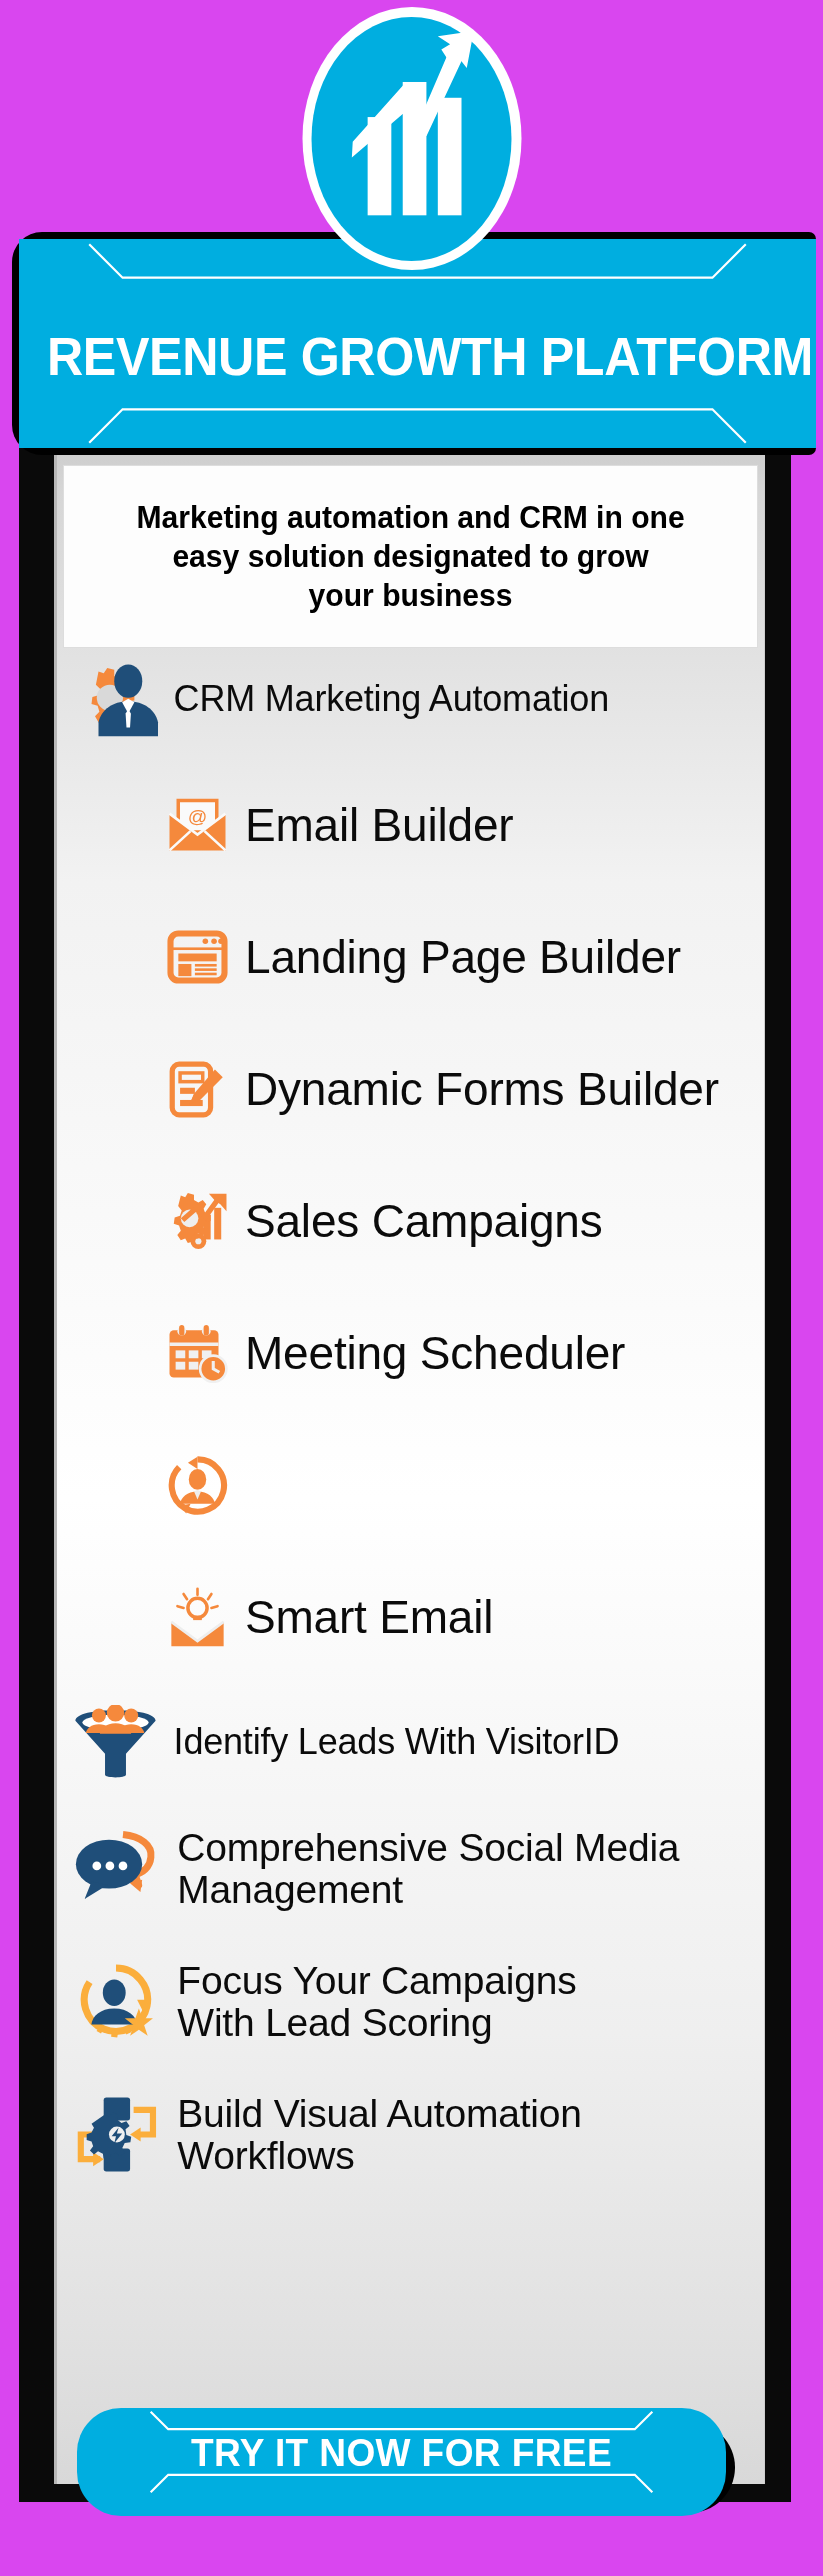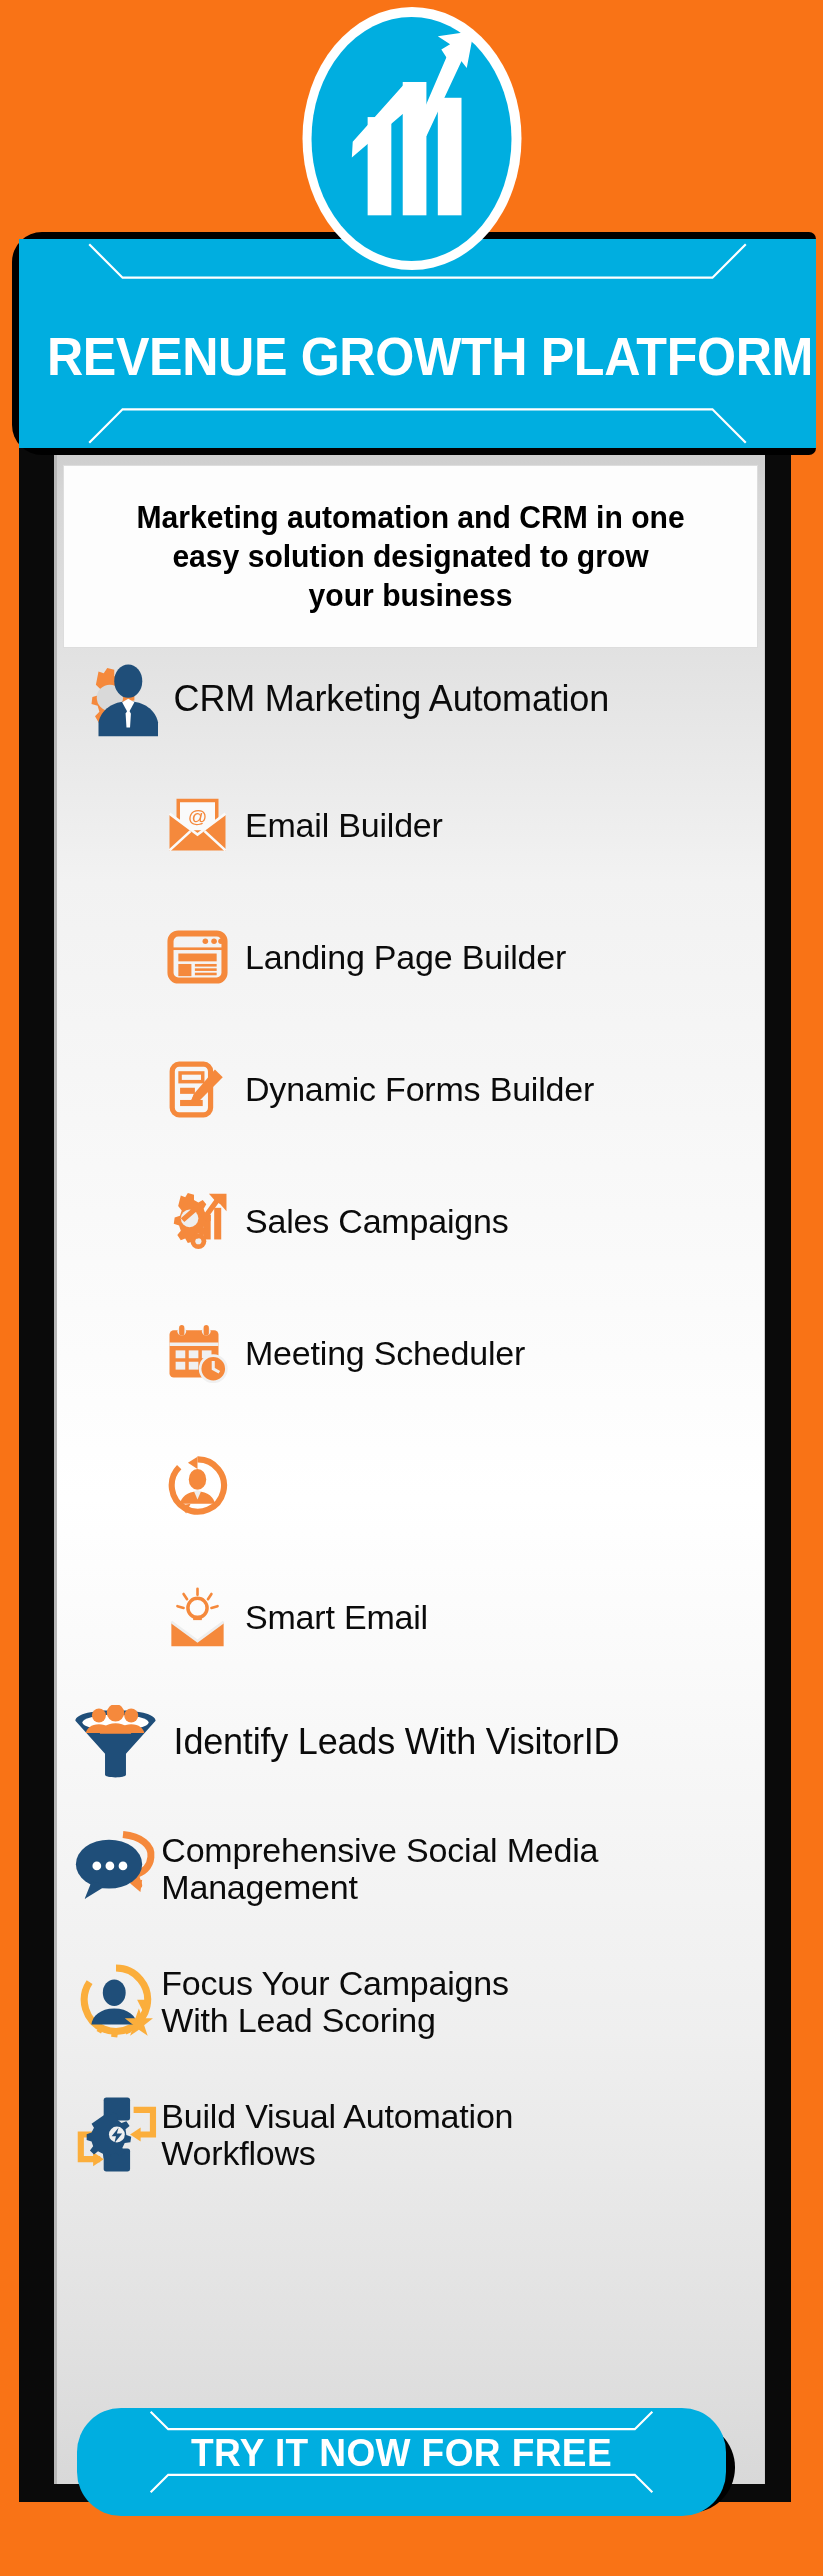--- a/index.html
+++ b/index.html
@@ -6,21 +6,21 @@
   html, body {
     width: 823px; height: 2576px;
     background: #ffffff;
     font-family: "Liberation Sans", sans-serif;
     overflow: hidden;
   }
 
   #poster {
     position: relative;
     width: 823px; height: 2576px;
-    background: #f97316;
+    background: #d946ef;
   }
 
   
   .logo-wrap {
     position: absolute;
     left: 50%; top: 7px;
     transform: translateX(-50%);
     width: 219px; height: 263px;
     z-index: 40;
   }
@@ -139,25 +139,25 @@
     letter-spacing: -0.2px;
   }
 
   
   .lvl-main { height: 119px; padding-left: 12.3px; }
   .lvl-main .ficon { width: 91px; height: 81px; }
   .lvl-main .flabel { font-size: 36px; margin-left: 12.3px; }
 
   .lvl-sub { height: 132px; padding-left: 105px; }
   .lvl-sub .ficon { width: 68px; height: 68px; }
-  .lvl-sub .flabel { font-size: 34px; margin-left: 14px; text-align: center; }
+  .lvl-sub .flabel { font-size: 46px; margin-left: 14px; text-align: center; }
 
   .lvl-main2 { height: 133px; padding-left: 12.3px; }
   .lvl-main2 .ficon { width: 91px; height: 84px; }
-  .lvl-main2 .flabel { font-size: 34px; }
+  .lvl-main2 .flabel { font-size: 39px; margin-left: 16px; }
 
   
   .cta-shadow {
     position: absolute;
     left: 86px; top: 2422px;
     width: 649px; height: 91px;
     background: #000000;
     border-radius: 46px;
     z-index: 45;
   }

